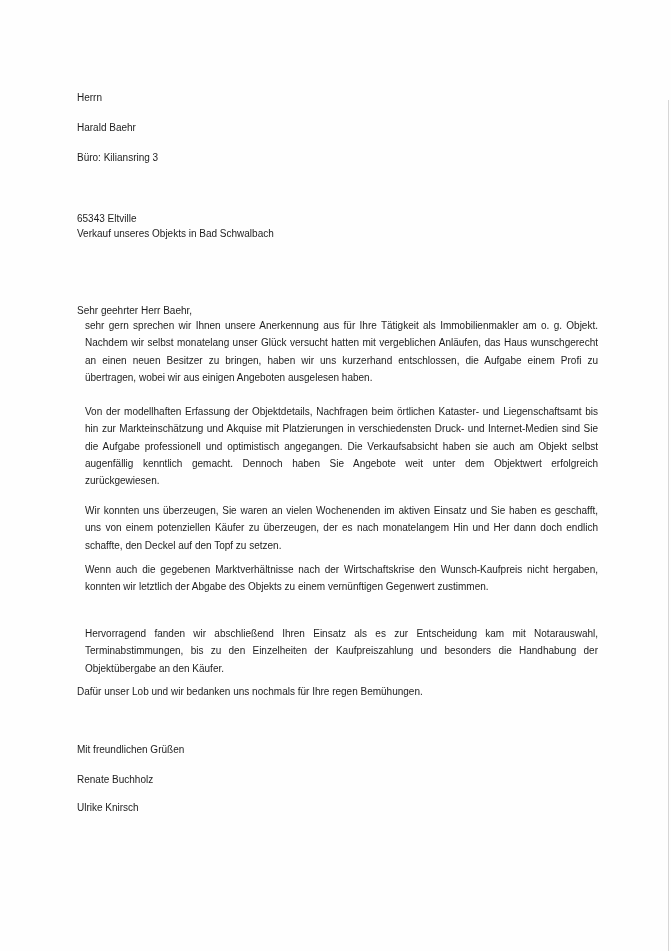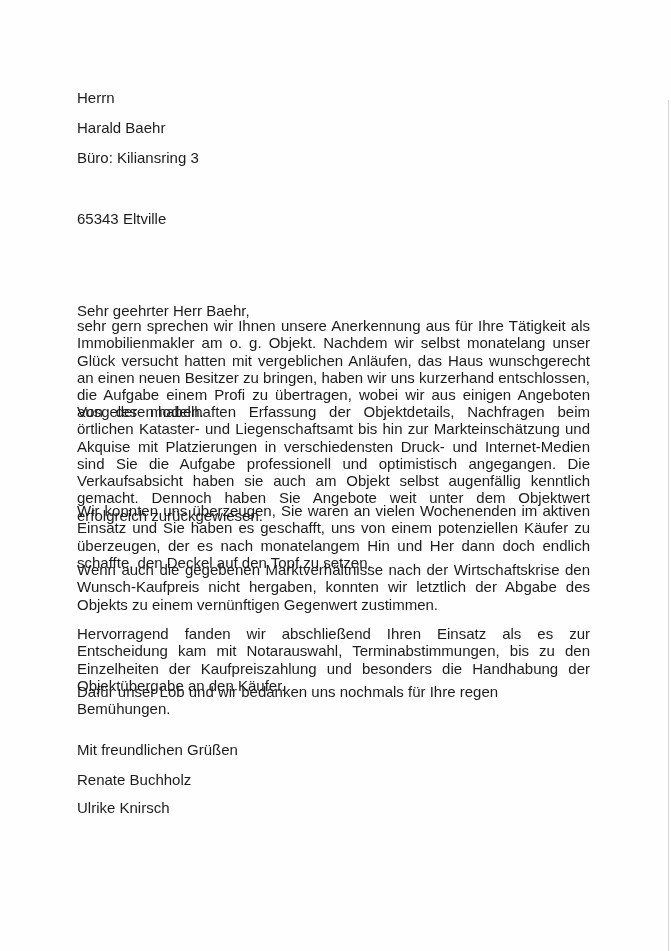--- a/index.html
+++ b/index.html
@@ -5,35 +5,36 @@
   html, body { margin: 0; padding: 0; background: #ffffff; }
   body { width: 671px; height: 951px; position: relative; overflow: hidden; }
   .page {
     position: absolute; left: 0; top: 0; width: 671px; height: 951px; background: #fefefe;
   }
   .edge {
     position: absolute; right: 2px; top: 100px; width: 1px; height: 851px; background: #d6d6d6;
   }
   .txt {
     position: absolute; left: 77px; width: 513px;
-    font-family: "Liberation Sans", sans-serif; font-size: 15px; color: #1c1c1c;
+    font-family: "Liberation Sans", sans-serif; font-size: 10px; color: #1c1c1c;
     line-height: 17.3px; margin: 0;
   }
-  .just { text-align: justify; text-align-last: left; }
+  .just { text-align: justify; text-align-last: left; margin-left: 8px; }
 </style>
 </head>
 <body>
 
 <div class="page">
   <div class="edge"></div>
 
   <p class="txt" style="top:89px">Herrn</p>
   <p class="txt" style="top:119px">Harald Baehr</p>
   <p class="txt" style="top:149px">Büro: Kiliansring 3</p>
   <p class="txt" style="top:210px">65343 Eltville</p>
+  <p class="txt" style="top:225px">Verkauf unseres Objekts in Bad Schwalbach</p>
 
   <p class="txt" style="top:302px">Sehr geehrter Herr Baehr,</p>
 
   <p class="txt just" style="top:317px">sehr gern sprechen wir Ihnen unsere Anerkennung aus für Ihre Tätigkeit als Immobilienmakler am o. g. Objekt. Nachdem wir selbst monatelang unser Glück versucht hatten mit vergeblichen Anläufen, das Haus wunschgerecht an einen neuen Besitzer zu bringen, haben wir uns kurzerhand entschlossen, die Aufgabe einem Profi zu übertragen, wobei wir aus einigen Angeboten ausgelesen haben.</p>
   <p class="txt just" style="top:403px">Von der modellhaften Erfassung der Objektdetails, Nachfragen beim örtlichen Kataster- und Liegenschaftsamt bis hin zur Markteinschätzung und Akquise mit Platzierungen in verschiedensten Druck- und Internet-Medien sind Sie die Aufgabe professionell und optimistisch angegangen. Die Verkaufsabsicht haben sie auch am Objekt selbst augenfällig kenntlich gemacht. Dennoch haben Sie Angebote weit unter dem Objektwert erfolgreich zurückgewiesen.</p>
   <p class="txt just" style="top:502px">Wir konnten uns überzeugen, Sie waren an vielen Wochenenden im aktiven Einsatz und Sie haben es geschafft, uns von einem potenziellen Käufer zu überzeugen, der es nach monatelangem Hin und Her dann doch endlich schaffte, den Deckel auf den Topf zu setzen.</p>
   <p class="txt just" style="top:561px">Wenn auch die gegebenen Marktverhältnisse nach der Wirtschaftskrise den Wunsch-Kaufpreis nicht hergaben, konnten wir letztlich der Abgabe des Objekts zu einem vernünftigen Gegenwert zustimmen.</p>
   <p class="txt just" style="top:625px">Hervorragend fanden wir abschließend Ihren Einsatz als es zur Entscheidung kam mit Notarauswahl, Terminabstimmungen, bis zu den Einzelheiten der Kaufpreiszahlung und besonders die Handhabung der Objektübergabe an den Käufer.</p>
   <p class="txt" style="top:741px">Mit freundlichen Grüßen</p>
 

